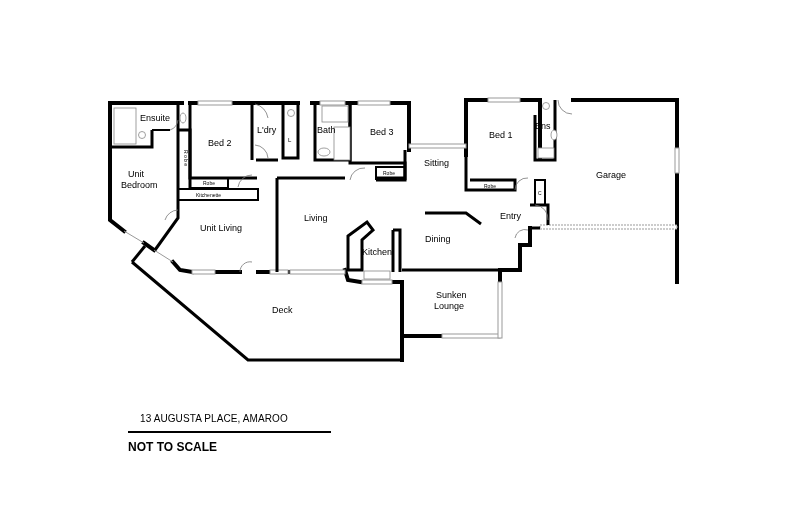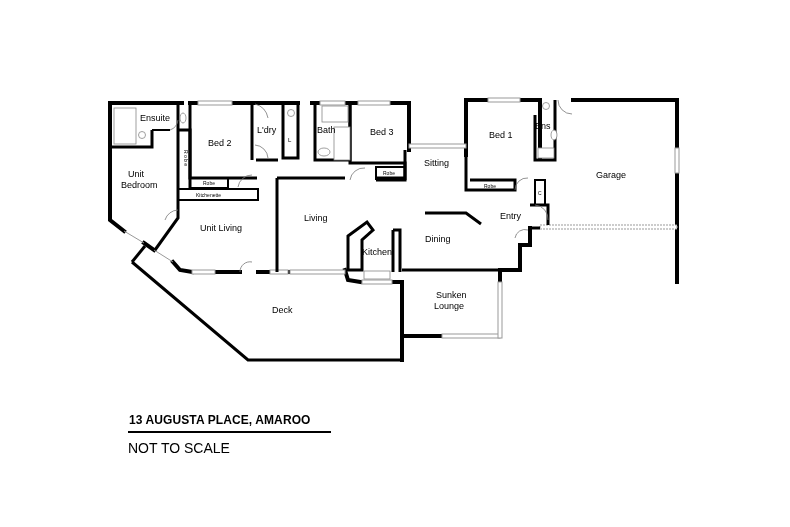--- a/index.html
+++ b/index.html
@@ -7,23 +7,23 @@
   svg{position:absolute;left:0;top:0;}
   .wall{stroke:#000;stroke-width:4;fill:none;stroke-linecap:square;}
   .wall-thin{stroke:#000;stroke-width:2;fill:none;}
   .wall-med{stroke:#000;stroke-width:3;fill:none;}
   .win{stroke:#999;stroke-width:1;fill:#fff;}
   .door{stroke:#777;stroke-width:0.8;fill:none;}
   .fixture{stroke:#888;stroke-width:0.8;fill:#fff;}
   .lbl{font-family:"Liberation Sans",sans-serif;font-size:9px;fill:#000;}
   .lbl-sm{font-family:"Liberation Sans",sans-serif;font-size:6px;fill:#000;}
   .lbl-xs{font-family:"Liberation Sans",sans-serif;font-size:5px;fill:#000;}
-  .title{position:absolute;left:129px;top:413px;font-size:12px;font-weight:bold;letter-spacing:0.1px;}
+  .title{position:absolute;left:140px;top:413px;font-size:10px;font-weight:normal;letter-spacing:0.1px;}
   .title-rule{position:absolute;left:128px;top:431px;width:203px;height:2px;background:#000;}
-  .subtitle{position:absolute;left:128px;top:440px;font-size:14px;font-weight:normal;}
+  .subtitle{position:absolute;left:128px;top:440px;font-size:12px;font-weight:bold;}
 </style>
 </head>
 <body>
 
 <svg width="790" height="527" viewBox="0 0 790 527" xmlns="http://www.w3.org/2000/svg">
 
   <g>
 
     <path class="wall" d="M110 103 L182 103"></path>
     <path class="wall" d="M190 103 L198 103"></path>

